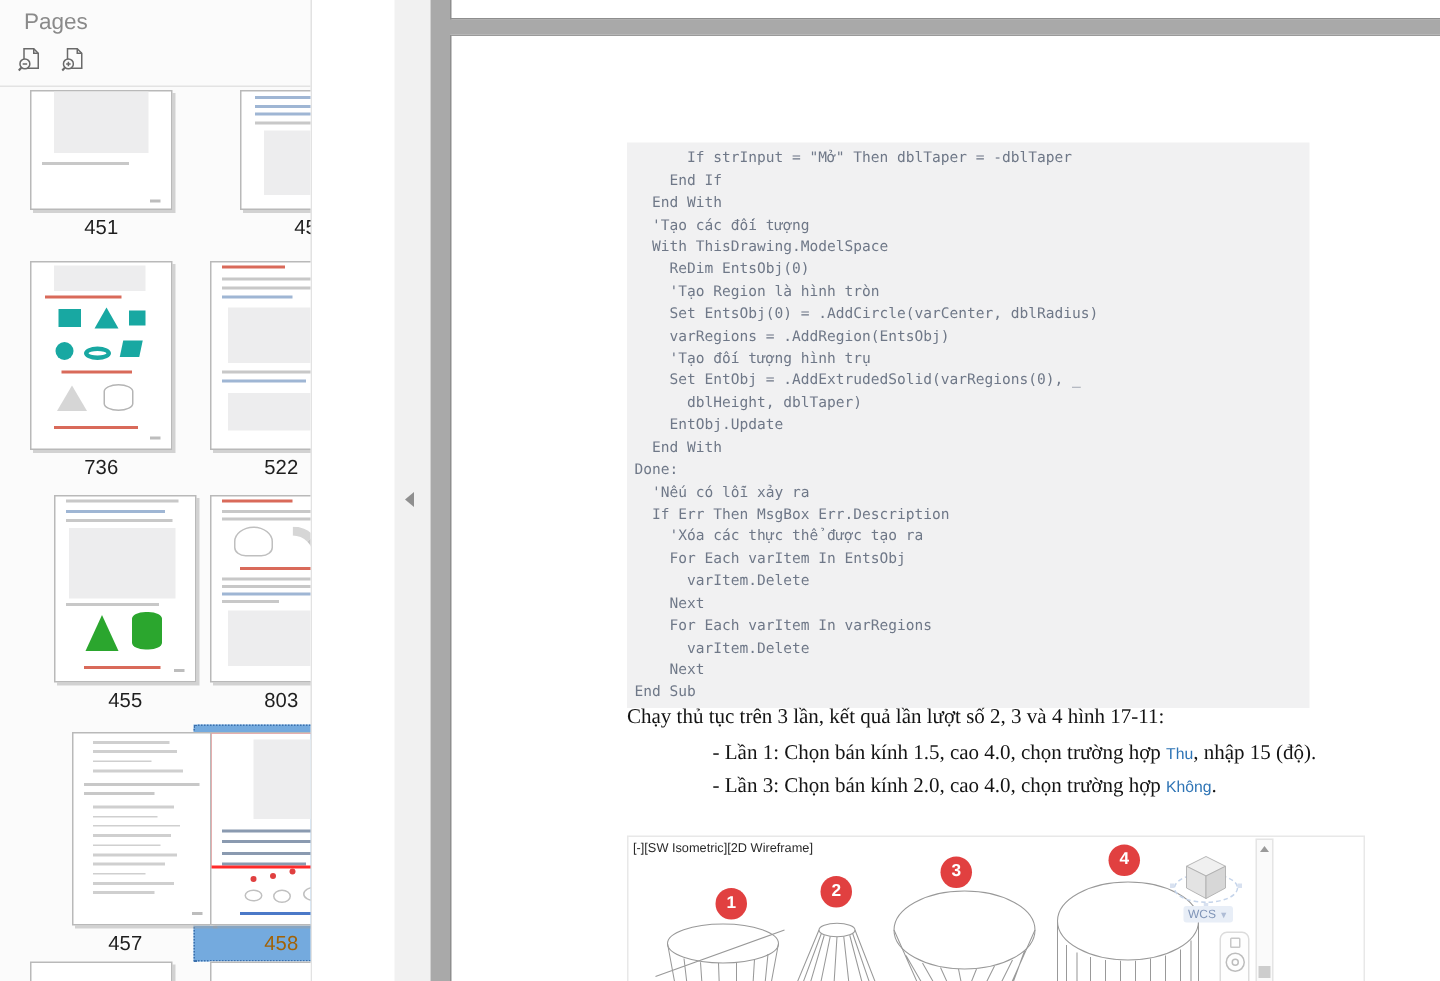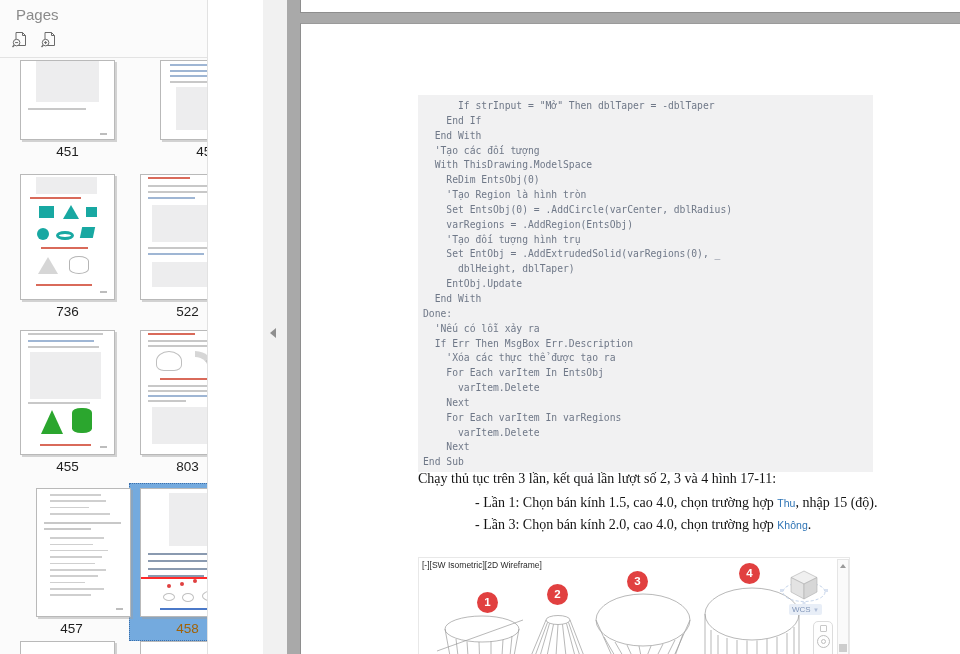--- a/index.html
+++ b/index.html
@@ -53,21 +53,21 @@
   .code-block pre { margin: 0; padding: 4px 0 0 5px; font-family: "DejaVu Sans Mono", "Liberation Mono", monospace;
                     font-size: 9.7px; line-height: 14.85px; color: #6F7888; white-space: pre; }
 
   .para { position: absolute; left: 117px; top: 447px; font-family: "Liberation Serif", "DejaVu Serif", serif;
           font-size: 14px; color: #141414; white-space: nowrap; }
   .bullets { position: absolute; left: 126px; top: 468px; font-family: "Liberation Serif", "DejaVu Serif", serif;
              font-size: 14px; color: #141414; line-height: 22px; white-space: nowrap; margin-left: 48px; }
   .kw { font-family: "Liberation Sans", "DejaVu Sans", sans-serif; font-size: 10.5px; color: #2E74B5; }
 
   
-  .figure { position: absolute; left: 117px; top: 533px; width: 432px; height: 98px;
+  .figure { position: absolute; left: 117px; top: 533px; width: 492px; height: 98px;
             border: 1px solid #E8E8E8; background: #fff; overflow: hidden; }
   .vp-label { position: absolute; left: 3px; top: 2px; font-size: 8.5px; color: #2A2A2A; letter-spacing: 0; }
   .wire-svg { position: absolute; left: 0; top: 0; }
   .marker { position: absolute; width: 21px; height: 21px; border-radius: 50%; background: #E14040;
             color: #fff; font-size: 11.5px; font-weight: bold; text-align: center; line-height: 21px; z-index: 2; }
   .wcs { position: absolute; left: 370px; top: 46px; background: #E8EEF7; color: #8095B8;
          font-size: 8px; padding: 1px 3px; border-radius: 2px; }
   .wcs .chev { font-size: 6px; color: #AFBDD6; }
   .acad-scroll { position: absolute; left: 418px; top: 1px; width: 12px; height: 96px;
                  background: #FAFAFA; border: 1px solid #E5E5E5; }
@@ -160,21 +160,21 @@
         <i class="s bln" style="left:8%;top:18%;width:50%;"></i>
         <i class="s blk" style="left:12%;top:24%;width:72%;height:30%;"></i>
         <i class="s ln" style="left:8%;top:58%;width:76%;"></i>
         <i class="s bln" style="left:8%;top:63%;width:60%;"></i>
         <i class="s blk" style="left:12%;top:70%;width:72%;height:20%;"></i>
         <i class="s pnum"></i>
       </div>
       <div class="t-label">522</div>
     </div>
 
-    <div class="thumb" style="left:20px;top:330px;">
+    <div class="thumb" style="left:36px;top:330px;">
       <div class="t-page" style="height:125px;">
         <i class="s ln" style="left:8%;top:2%;width:80%;"></i>
         <i class="s bln" style="left:8%;top:7%;width:70%;"></i>
         <i class="s ln" style="left:8%;top:12%;width:76%;"></i>
         <i class="s blk" style="left:10%;top:17%;width:76%;height:38%;"></i>
         <i class="s ln" style="left:8%;top:58%;width:66%;"></i>
         <i class="s" style="left:22%;top:64%;width:0;height:0;border-left:11px solid transparent;border-right:11px solid transparent;border-bottom:24px solid #2BA62E;"></i>
         <i class="s green" style="left:55%;top:63%;width:20px;height:25px;border-radius:45%/18%;"></i>
         <i class="s rln" style="left:20%;top:92%;width:55%;"></i>
         <i class="s pnum"></i>
@@ -192,21 +192,21 @@
         <i class="s ln" style="left:8%;top:44%;width:78%;"></i>
         <i class="s ln" style="left:8%;top:48%;width:74%;"></i>
         <i class="s bln" style="left:8%;top:52%;width:70%;"></i>
         <i class="s ln" style="left:8%;top:56%;width:40%;"></i>
         <i class="s blk" style="left:12%;top:62%;width:74%;height:30%;"></i>
         <i class="s pnum"></i>
       </div>
       <div class="t-label">803</div>
     </div>
 
-    <div class="thumb" style="left:12px;top:488px;padding-left:24px;">
+    <div class="thumb" style="left:24px;top:488px;padding-left:24px;">
       <div class="t-page" style="height:129px;">
         <i class="s lnl" style="left:14%;top:4%;width:55%;"></i>
         <i class="s lnl" style="left:14%;top:9%;width:60%;"></i>
         <i class="s lnl" style="left:14%;top:14%;width:42%;"></i>
         <i class="s lnl" style="left:14%;top:19%;width:64%;"></i>
         <i class="s ln" style="left:8%;top:26%;width:82%;"></i>
         <i class="s ln" style="left:8%;top:31%;width:50%;"></i>
         <i class="s lnl" style="left:14%;top:38%;width:58%;"></i>
         <i class="s lnl" style="left:14%;top:43%;width:46%;"></i>
         <i class="s lnl" style="left:14%;top:48%;width:62%;"></i>

